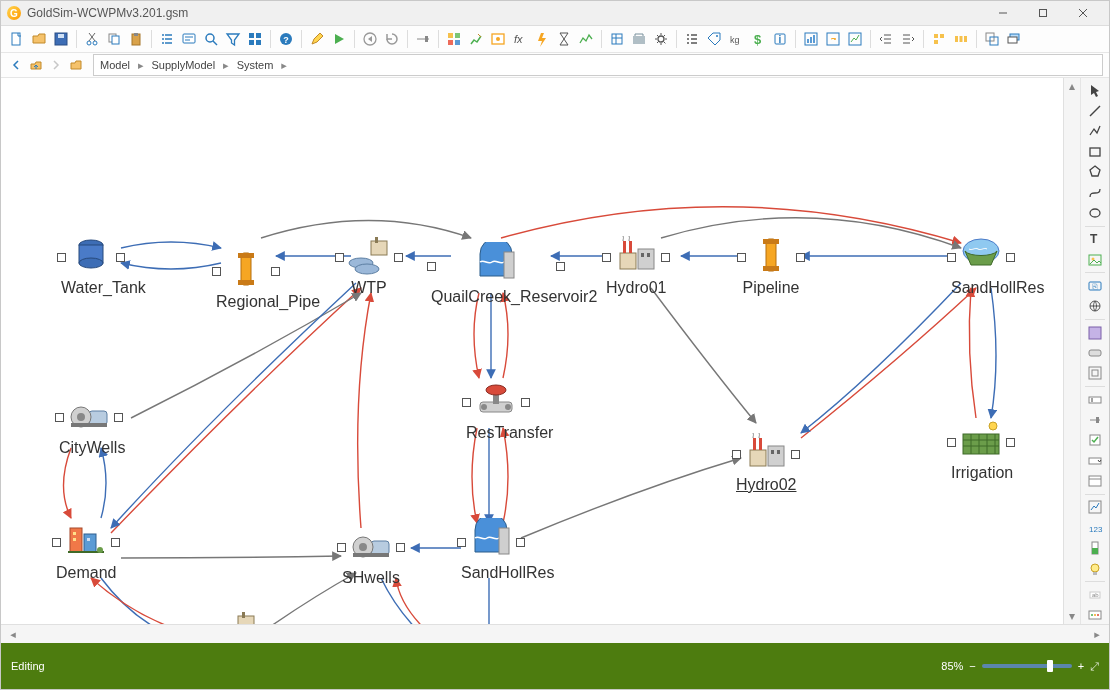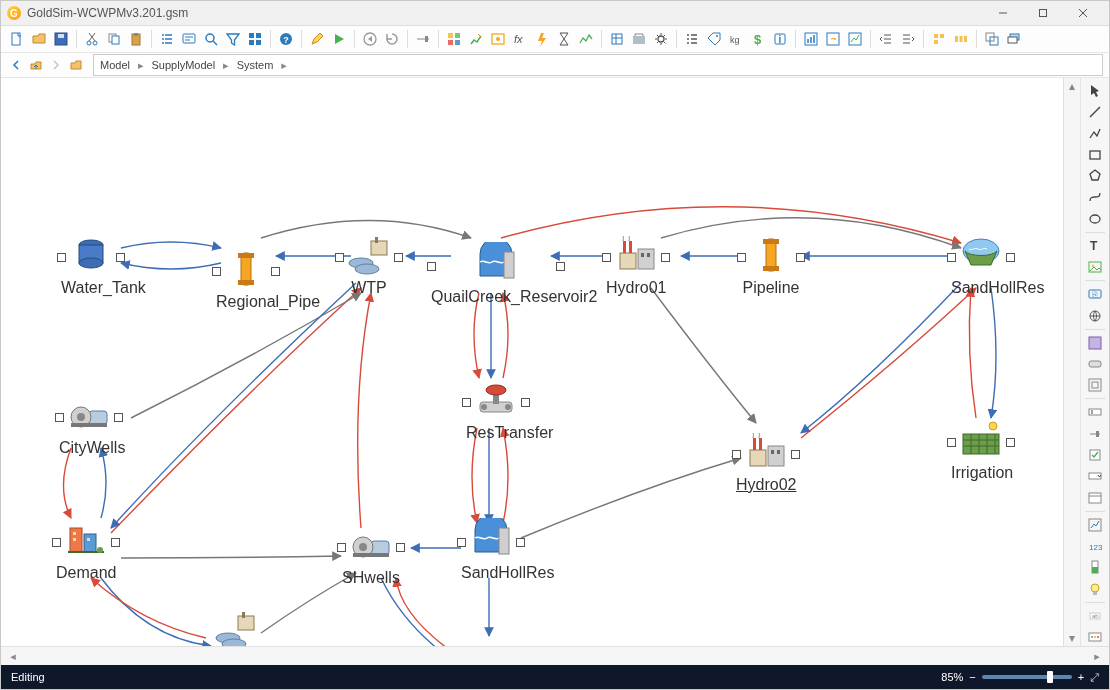--- a/index.html
+++ b/index.html
@@ -26,21 +26,21 @@
 .node{position:absolute;text-align:center;font-size:16px;color:#333}
 .node .icon{width:44px;height:44px;margin:0 auto 2px;display:flex;align-items:center;justify-content:center}
 .node .port{width:7px;height:7px;border:1px solid #555;background:#fff;position:absolute}
 .node .port.ml{top:20px;left:-4px}
 .node .port.mr{top:20px;right:-4px}
 .sidetoolbar{width:28px;background:#f6f6f6;border-left:1px solid #e5e5e5;display:flex;flex-direction:column;align-items:center;padding-top:4px;gap:3px;overflow:hidden}
 .sidetoolbar .sbtn{width:22px;height:20px;display:flex;align-items:center;justify-content:center;border-radius:2px}
 .sidetoolbar .ssep{width:20px;height:1px;background:#ddd;margin:1px 0}
 .bottom-scroll{height:18px;background:#f5f5f5;border-top:1px solid #e0e0e0;display:flex;align-items:center;padding:0 4px;font-size:11px;color:#888}
 .bottom-scroll .chev{width:16px;text-align:center}
-.statusbar{height:22px;background:#0f172a;color:#fff;display:flex;align-items:center;padding:1px 10px;font-size:11px}
+.statusbar{height:22px;background:#4d7c0f;color:#fff;display:flex;align-items:center;padding:12px 10px;font-size:11px}
 .statusbar .spacer{flex:1}
 .statusbar .zoom{display:flex;align-items:center;gap:6px}
 .slider{width:90px;height:4px;background:#5b86ad;position:relative;border-radius:2px}
 .slider .thumb{position:absolute;width:6px;height:12px;background:#fff;top:-4px;left:72%;border-radius:1px}
 .vscroll{width:16px;background:#f5f5f5;border-left:1px solid #e0e0e0;display:flex;flex-direction:column;align-items:center}
 .vscroll .chev{height:16px;display:flex;align-items:center;justify-content:center;color:#888}
 .vscroll .track{flex:1}
 </style>
 </head>
 <body>

